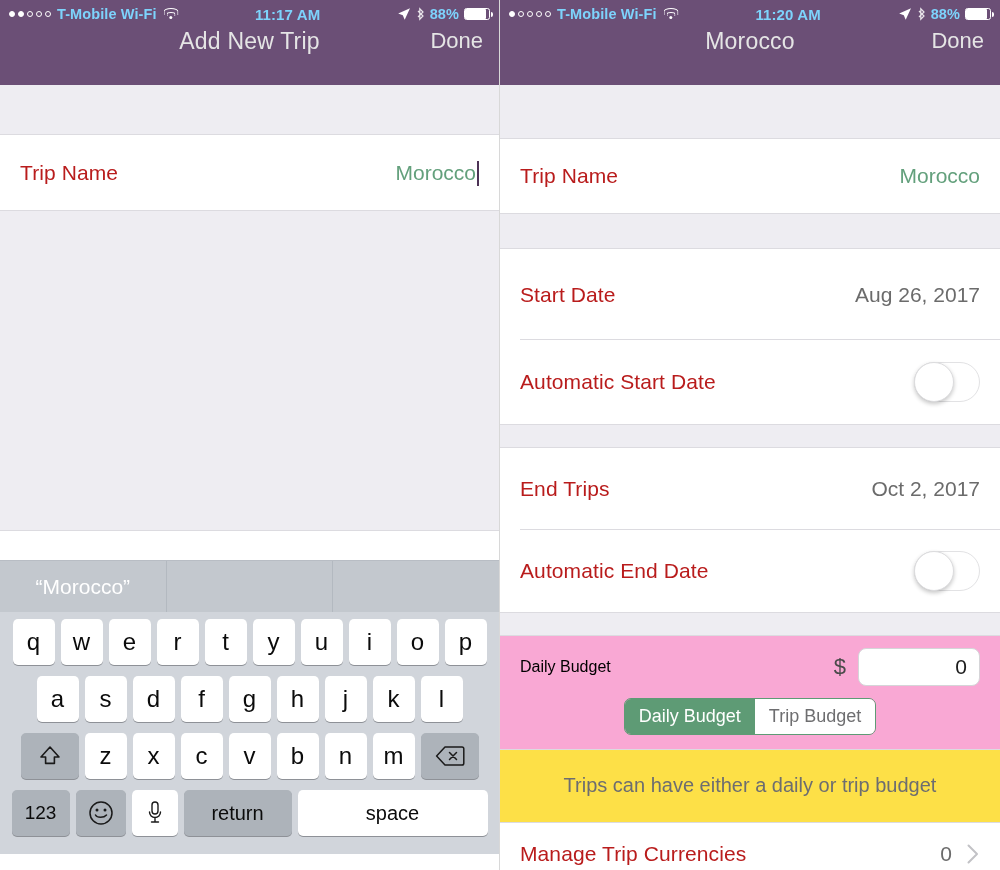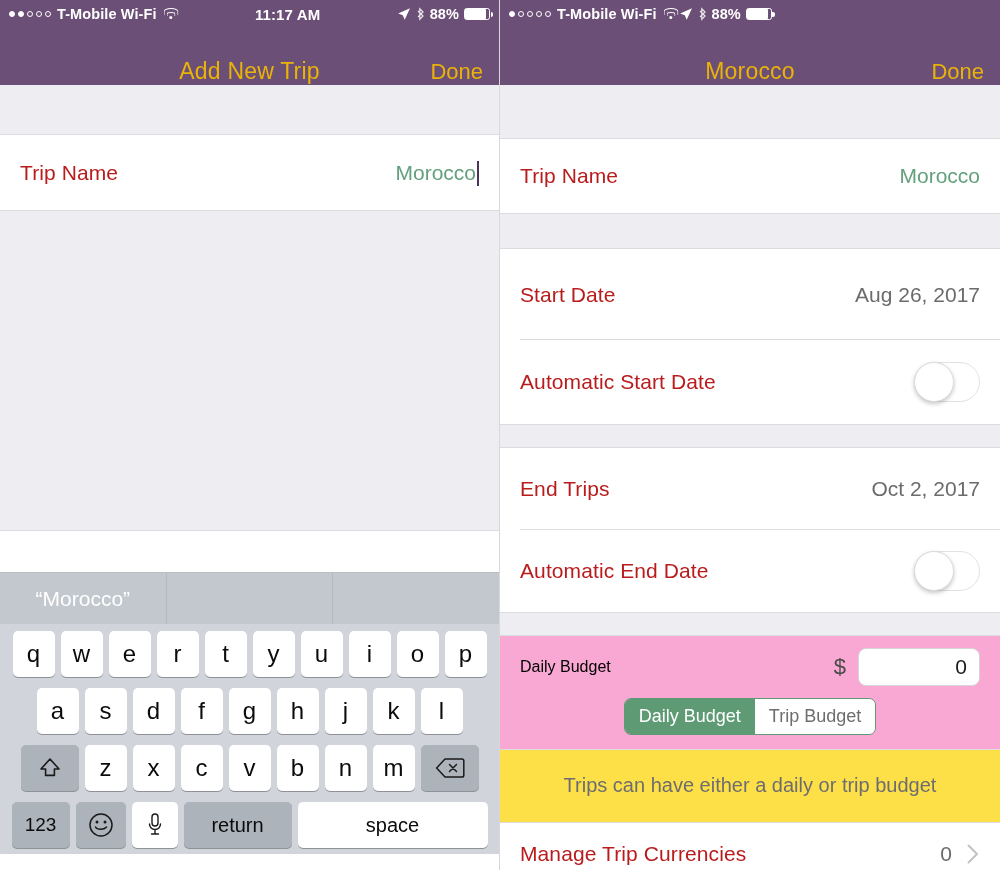--- a/index.html
+++ b/index.html
@@ -8,21 +8,21 @@
     background: #ffffff;
     font-family: "Liberation Sans", sans-serif;
     overflow: hidden;
   }
   .screens { display: flex; width: 1000px; height: 870px; }
   .screen { width: 500px; height: 870px; position: relative; overflow: hidden; background: #ffffff; }
   .screen.left { border-right: 1px solid #d8d8d8; }
 
   
   .statusbar {
-    height: 28px; background: #6b4f76; color: #ffffff;
+    height: 28px; background: #6b4f76; color: #7dd3fc;
     display: flex; align-items: center; padding: 0 9px;
     font-size: 15px; font-weight: bold; letter-spacing: .1px;
   }
   .sb-left { display: flex; align-items: center; gap: 6px; flex: 0 0 auto; }
   .sb-dots { display: flex; align-items: center; gap: 3px; }
   .dot { width: 6px; height: 6px; border-radius: 50%; border: 1px solid #fff; }
   .dot.on { background: #fff; }
   .sb-carrier { font-size: 14.5px; font-weight: bold; }
   .wifi { position: relative; width: 16px; height: 12px; }
   .wifi span { position: absolute; left: 50%; transform: translateX(-50%);
@@ -34,22 +34,22 @@
   .sb-right { display: flex; align-items: center; gap: 5px; flex: 0 0 auto; }
   .bt { font-size: 13px; opacity: .85; }
   .batt-pct { font-size: 14.5px; font-weight: bold; }
   .batt { width: 26px; height: 12px; border: 1.4px solid #fff; border-radius: 2.6px; position: relative; }
   .batt::after { content: ""; position: absolute; right: -4px; top: 3.4px;
     width: 2.4px; height: 5px; background: #fff; border-radius: 0 2px 2px 0; }
   .batt i { display: block; height: 100%; background: #fff; border-radius: 1px; }
 
   
   .navbar {
-    height: 57px; background: #6b4f76; color: #eab308;
-    display: flex; align-items: flex-end; position: relative; padding: 0 16px;
+    height: 57px; background: #6b4f76; color: #e5e5e5;
+    display: flex; align-items: flex-start; position: relative; padding: 0 16px;
   }
   .nav-title { position: absolute; left: 0; right: 0; text-align: center;
     font-size: 23px; font-weight: normal; letter-spacing: .2px; }
   .nav-done { margin-left: auto; font-size: 22px; position: relative; z-index: 2; }
 
   
   .gap { background: #eeedf2; border-bottom: 1px solid #dcdbe0; }
   .gap.top { border-top: 1px solid #dcdbe0; }
   .row {
     background: #fff; height: 62px;
@@ -97,21 +97,21 @@
 
   
   .kb { position: absolute; left: 0; right: 0; bottom: 16px; background: #d1d5db; }
   .kb-suggest { height: 52px; display: flex; background: #c3c8ce;
     border-top: 1px solid #b8bdc4; }
   .kb-suggest .s { flex: 1; display: flex; align-items: center; justify-content: center;
     color: #fff; font-size: 21px; }
   .kb-suggest .s + .s { border-left: 1px solid #b3b9c0; }
   .kb-rows { padding: 7px 3px 6px; background: #d1d5db; }
   .kb-row { display: flex; justify-content: center; gap: 6px; margin-bottom: 11px; }
-  .kb-row:last-child { margin-bottom: 0; }
+  .kb-row:last-child { margin-bottom: 12px; }
   .key { background: #fff; border-radius: 5px; height: 46px; width: 42px;
     display: flex; align-items: center; justify-content: center;
     font-size: 24px; color: #0b0b0b; box-shadow: 0 1px 0 #8e9197; }
   .key.dark { background: #adb3ba; box-shadow: 0 1px 0 #8e9197; }
   .key.wide { width: 58px; }
   .key.space { flex: 1; max-width: 190px; font-size: 20px; }
   .key.ret { width: 108px; font-size: 20px; background: #adb3ba; }
   .key.num { width: 58px; font-size: 19px; background: #adb3ba; }
   .key.emoji { width: 50px; background: #adb3ba; font-size: 23px; }
   .key.mic { width: 46px; }
@@ -259,20 +259,21 @@
             <span class="dot"></span>
             <span class="dot"></span>
         </div>
         <span class="sb-carrier">T-Mobile Wi-Fi</span>
         <span class="wifi">
             <span class="a"></span>
             <span class="b"></span>
             <span class="c"></span>
           </span>
       </div>
+      <div class="sb-center">11:20 AM</div>
       <div class="sb-right">
         <span>
           <svg class="icon-svg" width="14" height="14" viewBox="0 0 14 14">
               <path d="M13 1.2 1.2 6.4l4.6 1.9 1.9 4.5z" fill="#fff"></path>
             </svg>
         </span>
         <span class="bt">
           <svg class="icon-svg" width="9" height="14" viewBox="0 0 9 14">
               <path d="M2 4l5 5-3.2 3.2V1.8L7 5 2 10" stroke="#fff" stroke-width="1.2" fill="none"></path>
             </svg>

